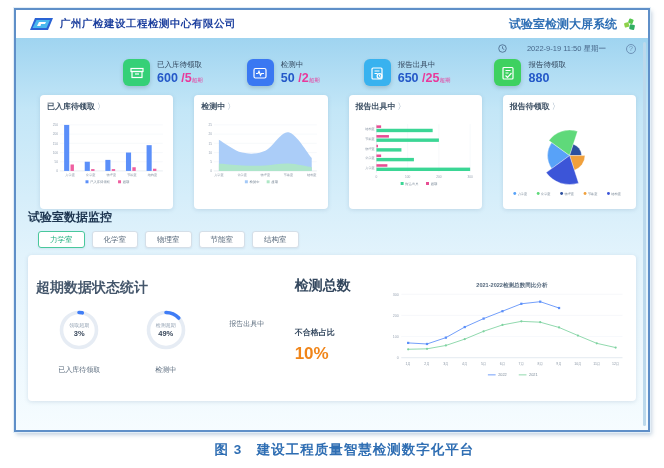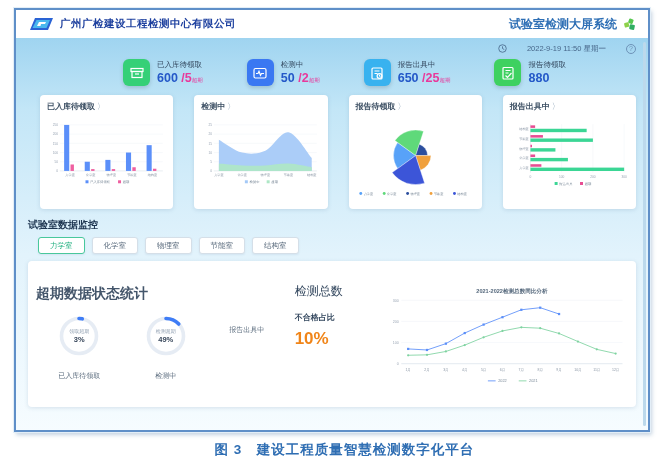--- a/index.html
+++ b/index.html
@@ -36,43 +36,43 @@
   .kpi-extra { color:#e8399b; }
   .kpi-suffix { font-size:5.5px; color:#e8399b; font-weight:normal; }
 
   .panels { display:flex; gap:21px; margin-top:9px;padding-left:12px; }
   .panel { flex:1; height:114px; background:#ffffff; border-radius:4px; padding:6px 7px 2px 7px;
     box-shadow:0 1px 4px rgba(70,110,150,.18); }
   .panel-title { font-size:8px; color:#3c4f63; font-weight:bold; cursor:pointer; }
   .panel-title .arrow { color:#8aa0b5; font-weight:normal; margin-left:2px; }
   .panel svg.chart { width:100%; height:94px; display:block; }
 
-  .monitor-title { margin-top:9px; font-size:10px; font-weight:bold; color:#1d3550; }
+  .monitor-title { margin-top:0; font-size:12px; font-weight:bold; color:#1d3550; }
   .tabs { display:flex; gap:7px; margin:5px 0 0 10px; }
   .tab { background:#fff; border:1px solid #d5dfe8; border-radius:3px; padding:2.5px 11px;
     font-size:7.5px; color:#5a6b7d; cursor:pointer; box-shadow:0 1px 2px rgba(70,110,150,.10); }
   .tab.active { color:#1faf7f; border-color:#49c89c; }
 
   .bottom-panel { margin-top:7px; background:#ffffff; border-radius:4px; height:146px;
     box-shadow:0 1px 4px rgba(70,110,150,.18); display:flex; padding:8px 8px 4px 8px; }
   .gauges-sec { width:42%; display:flex; flex-direction:column; }
   .gauges-title { text-align:left; font-size:14px; color:#44566b; font-weight:bold; margin-top:16px; }
   .gauges-row { display:flex; justify-content:space-around; margin-top:10px; }
   .gauge { display:flex; flex-direction:column; align-items:center; }
   .donut { position:relative; width:46px; height:46px; }
   .donut svg { width:46px; height:46px; display:block; }
   .donut-text { position:absolute; inset:0; display:flex; flex-direction:column; align-items:center; justify-content:center; }
   .donut-name { font-size:5px; color:#93a2b3; }
   .donut-pct { font-size:7.5px; font-weight:bold; color:#37465a; margin-top:1px; }
   .gauge-label { font-size:7px; color:#5a6b7d; margin-top:12px; }
 
   .totals-sec { width:16%; padding:14px 0 0 10px; }
-  .total-label { font-size:12px; font-weight:normal; color:#33475e; }
+  .total-label { font-size:14px; font-weight:bold; color:#33475e; }
   .total-value { font-size:15px; font-weight:bold; color:#1f2d3d; margin-top:5px; letter-spacing:.5px; }
-  .fail-label { font-size:8px; font-weight:bold; color:#33475e; margin-top:12px; }
+  .fail-label { font-size:8px; font-weight:bold; color:#33475e; margin-top:32px; }
   .fail-value { font-size:17px; font-weight:bold; color:#f08519; margin-top:6px; }
 
   .line-sec { flex:1; }
   .line-sec svg { width:100%; height:138px; display:block; }
 
   .scrollbar { position:absolute; right:2px; top:32px; bottom:4px; width:3px;
     background:#bcd9ec; border-radius:2px; }
 
   .caption { position:absolute; left:0; right:10px; top:441px; text-align:center;
     font-size:13.5px; font-weight:bold; color:#2f6eb3; letter-spacing:1px;padding-left:35px; }
@@ -232,40 +232,20 @@
               <text x="75.5" y="66" font-size="3.7" fill="#8a96a5" text-anchor="middle">物理室</text>
               <text x="102.75" y="66" font-size="3.7" fill="#8a96a5" text-anchor="middle">节能室</text>
               <text x="130" y="66" font-size="3.7" fill="#8a96a5" text-anchor="middle">结构室</text>
               <rect x="51.5" y="71" width="3.5" height="3.5" fill="#a4c9f7"></rect>
               <text x="57" y="74" font-size="3.9" fill="#7b8a99">检测中</text>
               <rect x="77.1" y="71" width="3.5" height="3.5" fill="#aee7c6"></rect>
               <text x="82.6" y="74" font-size="3.9" fill="#7b8a99">超期</text>
             </svg>
         </div>
         <div class="panel">
-          <div class="panel-title"><span>报告待领取</span><span class="arrow">〉</span></div>
-          <svg class="chart" id="c-rose" viewBox="0 0 140 92">
-              <path d="M70,42L48.96555814625137,57.2824165596043A26,26 0 0 1 48.96555814625137,26.717583440395696Z" fill="#58a2f8" stroke="#fff" stroke-width="0.4"></path>
-              <path d="M70,42L45.72949016875158,24.366442431225803A30,30 0 0 1 79.27050983124842,13.468304511145394Z" fill="#5fd97a" stroke="#fff" stroke-width="0.4"></path>
-              <path d="M70,42L74.32623792124926,28.68520877186785A14,14 0 0 1 84,42Z" fill="#2c4f9e" stroke="#fff" stroke-width="0.4"></path>
-              <path d="M70,42L88,42A18,18 0 0 1 75.56230589874906,59.119017293312766Z" fill="#f0a03c" stroke="#fff" stroke-width="0.4"></path>
-              <path d="M70,42L80.50657780874822,74.33592155403522A34,34 0 0 1 42.493422191251796,61.98469857794409Z" fill="#3c55d8" stroke="#fff" stroke-width="0.4"></path>
-              <circle cx="5.6" cy="86.5" r="1.7" fill="#58a2f8"></circle>
-              <text x="9" y="88" font-size="3.7" fill="#7b8a99">力学室</text>
-              <circle cx="33.1" cy="86.5" r="1.7" fill="#5fd97a"></circle>
-              <text x="36.5" y="88" font-size="3.7" fill="#7b8a99">化学室</text>
-              <circle cx="60.6" cy="86.5" r="1.7" fill="#2c4f9e"></circle>
-              <text x="64" y="88" font-size="3.7" fill="#7b8a99">物理室</text>
-              <circle cx="88.1" cy="86.5" r="1.7" fill="#f0a03c"></circle>
-              <text x="91.5" y="88" font-size="3.7" fill="#7b8a99">节能室</text>
-              <circle cx="115.6" cy="86.5" r="1.7" fill="#3c55d8"></circle>
-              <text x="119" y="88" font-size="3.7" fill="#7b8a99">结构室</text>
-            </svg>
-        </div>
-        <div class="panel">
           <div class="panel-title"><span>报告出具中</span><span class="arrow">〉</span></div>
           <svg class="chart" id="c-hbar" viewBox="0 0 140 92">
               <line x1="24" y1="5" x2="24" y2="62" stroke="#c9d4e0" stroke-width="0.5"></line>
               <text x="24" y="68" font-size="3.8" fill="#9aa6b5" text-anchor="middle">0</text>
               <line x1="60.666666666666664" y1="5" x2="60.666666666666664" y2="62" stroke="#edf1f6" stroke-width="0.5"></line>
               <text x="60.666666666666664" y="68" font-size="3.8" fill="#9aa6b5" text-anchor="middle">100</text>
               <line x1="97.33333333333333" y1="5" x2="97.33333333333333" y2="62" stroke="#edf1f6" stroke-width="0.5"></line>
               <text x="97.33333333333333" y="68" font-size="3.8" fill="#9aa6b5" text-anchor="middle">200</text>
               <line x1="134" y1="5" x2="134" y2="62" stroke="#edf1f6" stroke-width="0.5"></line>
               <text x="134" y="68" font-size="3.8" fill="#9aa6b5" text-anchor="middle">300</text>
@@ -281,20 +261,40 @@
               <rect x="24" y="40.7" width="5.5" height="3" fill="#e84d93"></rect>
               <rect x="24" y="44.7" width="44" height="4" fill="#3bd695"></rect>
               <text x="22" y="46.400000000000006" font-size="3.7" fill="#8a96a5" text-anchor="end">化学室</text>
               <rect x="24" y="52.1" width="12.833333333333334" height="3" fill="#e84d93"></rect>
               <rect x="24" y="56.1" width="110" height="4" fill="#3bd695"></rect>
               <text x="22" y="57.800000000000004" font-size="3.7" fill="#8a96a5" text-anchor="end">力学室</text>
               <rect x="52.4" y="73" width="3.5" height="3.5" fill="#3bd695"></rect>
               <text x="57.9" y="76" font-size="3.9" fill="#7b8a99">报告出具</text>
               <rect x="82.2" y="73" width="3.5" height="3.5" fill="#e84d93"></rect>
               <text x="87.7" y="76" font-size="3.9" fill="#7b8a99">超期</text>
+            </svg>
+        </div>
+        <div class="panel">
+          <div class="panel-title"><span>报告待领取</span><span class="arrow">〉</span></div>
+          <svg class="chart" id="c-rose" viewBox="0 0 140 92">
+              <path d="M70,42L48.96555814625137,57.2824165596043A26,26 0 0 1 48.96555814625137,26.717583440395696Z" fill="#58a2f8" stroke="#fff" stroke-width="0.4"></path>
+              <path d="M70,42L45.72949016875158,24.366442431225803A30,30 0 0 1 79.27050983124842,13.468304511145394Z" fill="#5fd97a" stroke="#fff" stroke-width="0.4"></path>
+              <path d="M70,42L74.32623792124926,28.68520877186785A14,14 0 0 1 84,42Z" fill="#2c4f9e" stroke="#fff" stroke-width="0.4"></path>
+              <path d="M70,42L88,42A18,18 0 0 1 75.56230589874906,59.119017293312766Z" fill="#f0a03c" stroke="#fff" stroke-width="0.4"></path>
+              <path d="M70,42L80.50657780874822,74.33592155403522A34,34 0 0 1 42.493422191251796,61.98469857794409Z" fill="#3c55d8" stroke="#fff" stroke-width="0.4"></path>
+              <circle cx="5.6" cy="86.5" r="1.7" fill="#58a2f8"></circle>
+              <text x="9" y="88" font-size="3.7" fill="#7b8a99">力学室</text>
+              <circle cx="33.1" cy="86.5" r="1.7" fill="#5fd97a"></circle>
+              <text x="36.5" y="88" font-size="3.7" fill="#7b8a99">化学室</text>
+              <circle cx="60.6" cy="86.5" r="1.7" fill="#2c4f9e"></circle>
+              <text x="64" y="88" font-size="3.7" fill="#7b8a99">物理室</text>
+              <circle cx="88.1" cy="86.5" r="1.7" fill="#f0a03c"></circle>
+              <text x="91.5" y="88" font-size="3.7" fill="#7b8a99">节能室</text>
+              <circle cx="115.6" cy="86.5" r="1.7" fill="#3c55d8"></circle>
+              <text x="119" y="88" font-size="3.7" fill="#7b8a99">结构室</text>
             </svg>
         </div>
       </div>
 
       <div class="monitor-title">试验室数据监控</div>
       <div class="tabs">
         <span class="tab active">力学室</span>
         <span class="tab">化学室</span>
         <span class="tab">物理室</span>
         <span class="tab">节能室</span>

